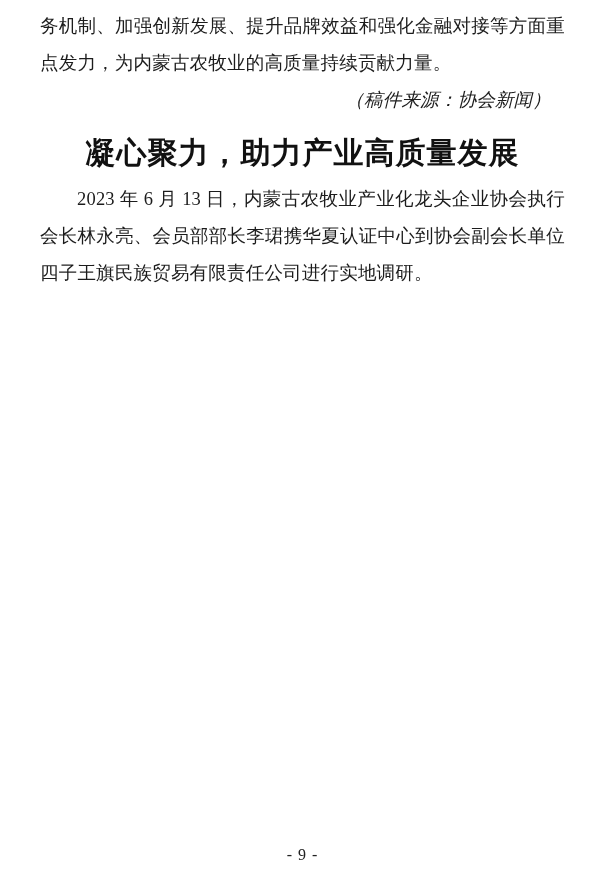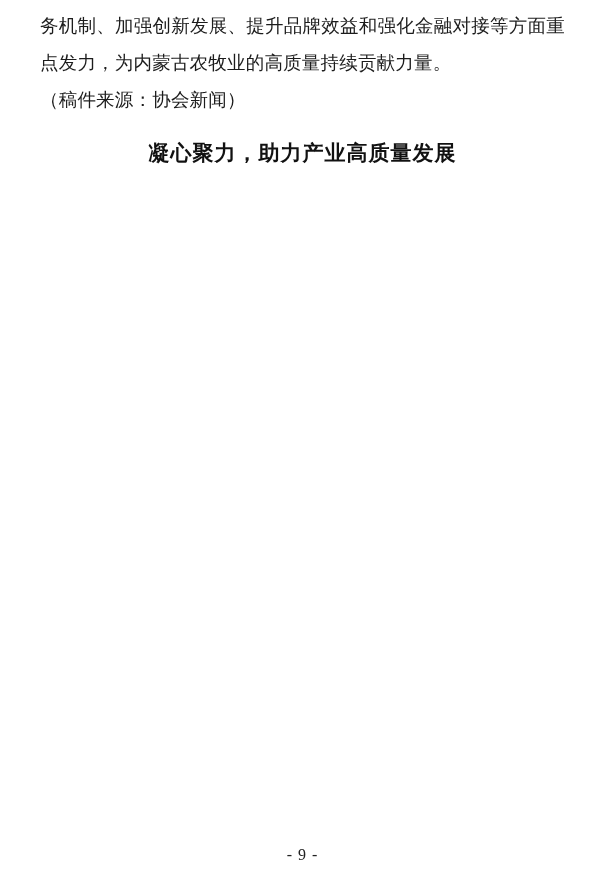--- a/index.html
+++ b/index.html
@@ -28,24 +28,26 @@
     text-align: justify;
     text-justify: inter-ideograph;
     letter-spacing: 0.2px;
     margin: 0;
     color: #1c1c1c;
   }
   .indent {
     text-indent: 2em;
   }
   .right {
+    text-align: right;
     padding-right: 14px;
+    font-style: italic;
   }
   .section-title {
-    font-size: 21px;
+    font-size: 30px;
     font-weight: bold;
     text-align: center;
     line-height: 40px;
     margin: 14px 0 8px 0;
     letter-spacing: 1px;
     color: #111;
   }
   .block + .block { margin-top: 0; }
   .page-number {
     position: absolute;
@@ -67,17 +69,20 @@
     <p class="para">务机制、加强创新发展、提升品牌效益和强化金融对接等方面重点发力，为内蒙古农牧业的高质量持续贡献力量。</p>
   </div>
 
 
   <div class="block">
     <p class="para right">（稿件来源：协会新闻）</p>
   </div>
 
   <h2 class="section-title">凝心聚力，助力产业高质量发展</h2>
 
+  <div class="block">
+    <p class="para indent">2023 年 6 月 13 日，内蒙古农牧业产业化龙头企业协会执行会长林永亮、会员部部长李珺携华夏认证中心到协会副会长单位四子王旗民族贸易有限责任公司进行实地调研。</p>
+  </div>
 
 
   <div class="page-number">- 9 -</div>
 
 </div>
 
 </body></html>

